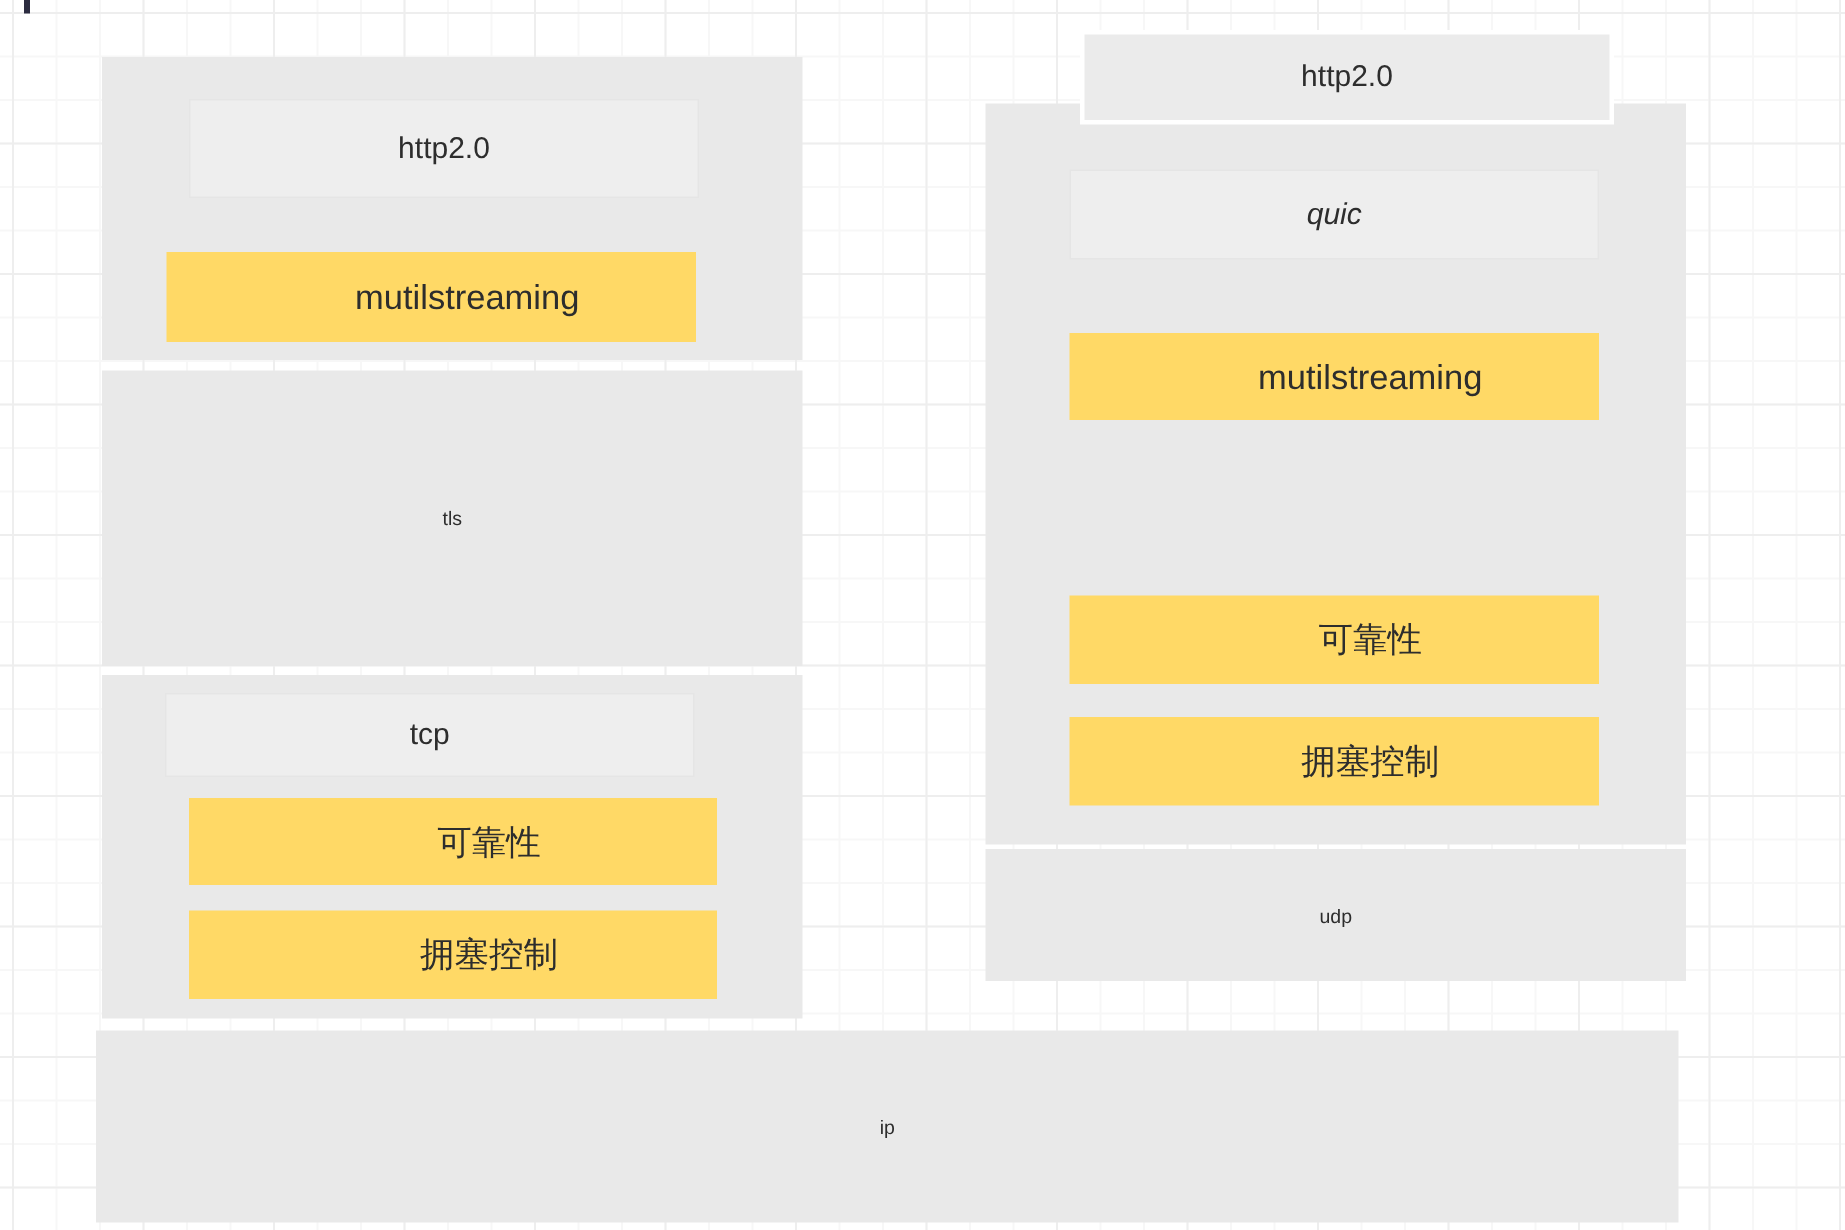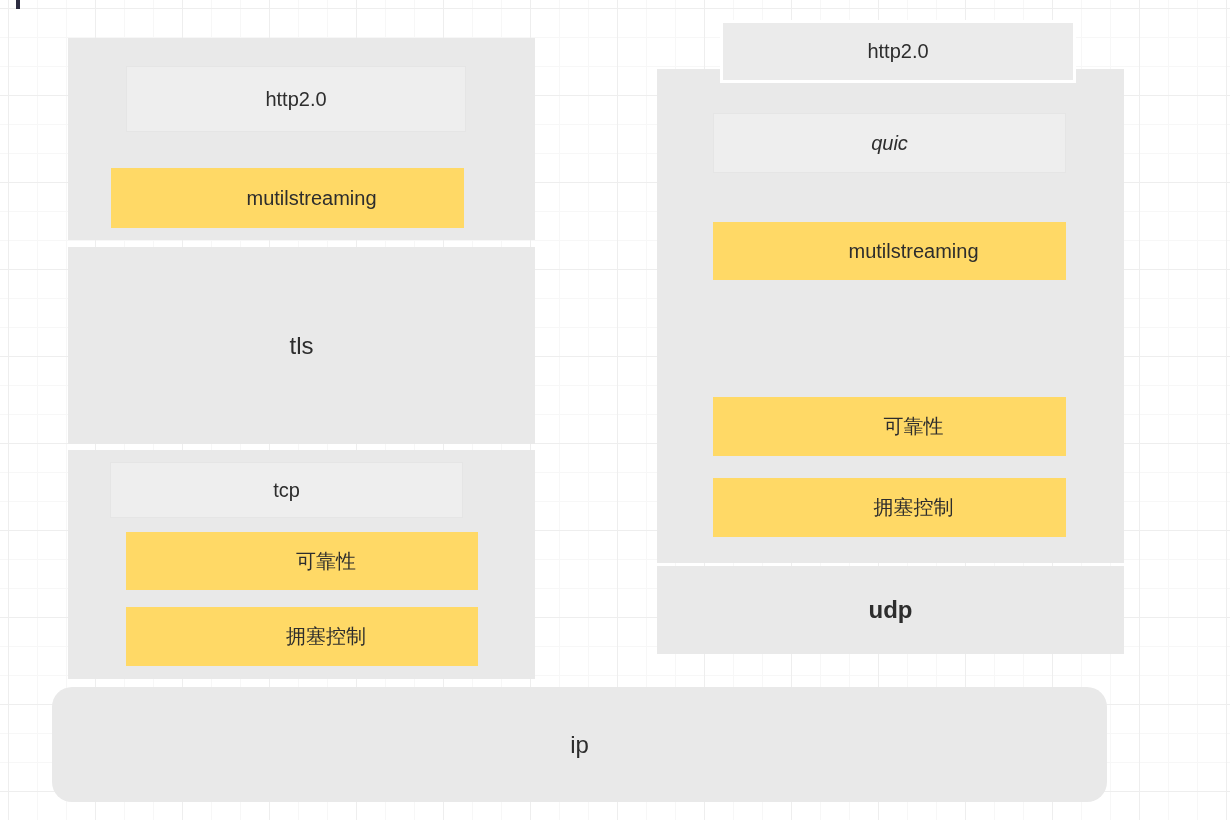--- a/index.html
+++ b/index.html
@@ -30,35 +30,35 @@
     background-size:87px 87px, 87px 87px, 29px 29px, 29px 29px;
     background-position:8px 8px;
   }
   .layer{
     position:absolute;
     background:var(--layer-fill);
     display:block;
   }
   .layer.center-label{
     display:flex;align-items:center;justify-content:center;
-    font-size:24px;
+    font-size:13px;
   }
   .label-rect{
     position:absolute;
     background:rgba(255,255,255,0.22);
     border:1px solid rgba(0,0,0,0.035);
     display:flex;align-items:center;justify-content:center;
     font-size:20px;
     color:var(--text);
   }
   .feature{
     position:absolute;
     background:var(--highlight);
     display:flex;align-items:center;justify-content:center;
-    font-size:20px;
+    font-size:23px;
     color:var(--text);
     padding-left:48px;
   }
   .overlay-box{
     position:absolute;
     background:var(--overlay-fill);
     box-shadow:0 0 0 3px #ffffff;
     display:flex;align-items:center;justify-content:center;
     font-size:20px;
     z-index:2;
@@ -113,21 +113,21 @@
       <span>mutilstreaming</span>
     </div>
     <div class="feature" style="left:56px;top:328px;width:353px;height:59px;">
       <span>可靠性</span>
     </div>
     <div class="feature" style="left:56px;top:409px;width:353px;height:59px;">
       <span>拥塞控制</span>
     </div>
   </div>
 
-  <div class="layer center-label" style="left:657px;top:566px;width:467px;height:88px;font-weight:bold;">
+  <div class="layer center-label" style="left:657px;top:566px;width:467px;height:88px;">
     <span>udp</span>
   </div>
 
-  <div class="layer center-label" style="left:52px;top:687px;width:1055px;height:115px;border-radius:20px;">
+  <div class="layer center-label" style="left:64px;top:687px;width:1055px;height:128px;">
     <span>ip</span>
   </div>
 
 </div>
 
 </body></html>

